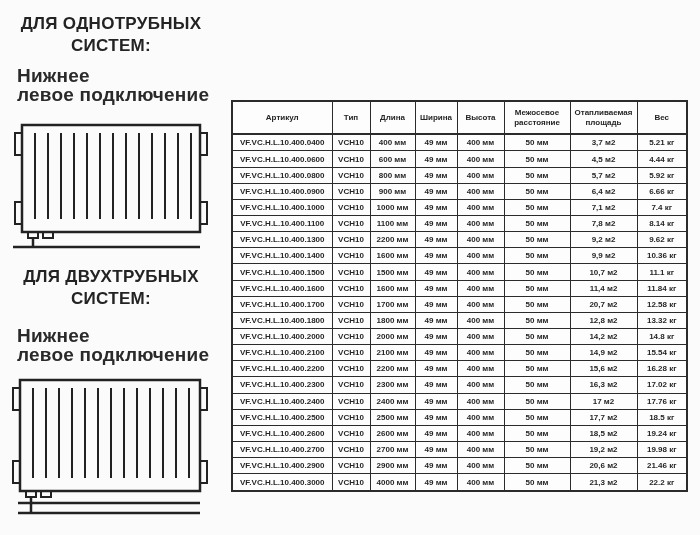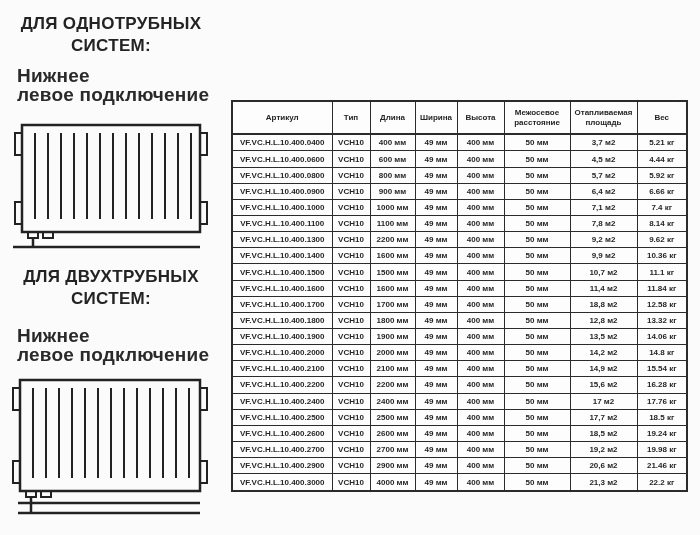--- a/index.html
+++ b/index.html
@@ -271,44 +271,34 @@
           <td>11,4 м2</td>
           <td>11.84 кг</td>
         </tr>
         <tr>
           <td>VF.VC.H.L.10.400.1700</td>
           <td>VCH10</td>
           <td>1700 мм</td>
           <td>49 мм</td>
           <td>400 мм</td>
           <td>50 мм</td>
-          <td>18,8 м2</td>
+          <td>20,7 м2</td>
           <td>12.58 кг</td>
         </tr>
         <tr>
           <td>VF.VC.H.L.10.400.1800</td>
           <td>VCH10</td>
           <td>1800 мм</td>
           <td>49 мм</td>
           <td>400 мм</td>
           <td>50 мм</td>
           <td>12,8 м2</td>
           <td>13.32 кг</td>
         </tr>
         <tr>
-          <td>VF.VC.H.L.10.400.1900</td>
-          <td>VCH10</td>
-          <td>1900 мм</td>
-          <td>49 мм</td>
-          <td>400 мм</td>
-          <td>50 мм</td>
-          <td>13,5 м2</td>
-          <td>14.06 кг</td>
-        </tr>
-        <tr>
           <td>VF.VC.H.L.10.400.2000</td>
           <td>VCH10</td>
           <td>2000 мм</td>
           <td>49 мм</td>
           <td>400 мм</td>
           <td>50 мм</td>
           <td>14,2 м2</td>
           <td>14.8 кг</td>
         </tr>
         <tr>
@@ -325,20 +315,30 @@
           <td>VF.VC.H.L.10.400.2200</td>
           <td>VCH10</td>
           <td>2200 мм</td>
           <td>49 мм</td>
           <td>400 мм</td>
           <td>50 мм</td>
           <td>15,6 м2</td>
           <td>16.28 кг</td>
         </tr>
         <tr>
+          <td>VF.VC.H.L.10.400.2300</td>
+          <td>VCH10</td>
+          <td>2300 мм</td>
+          <td>49 мм</td>
+          <td>400 мм</td>
+          <td>50 мм</td>
+          <td>16,3 м2</td>
+          <td>17.02 кг</td>
+        </tr>
+        <tr>
           <td>VF.VC.H.L.10.400.2400</td>
           <td>VCH10</td>
           <td>2400 мм</td>
           <td>49 мм</td>
           <td>400 мм</td>
           <td>50 мм</td>
           <td>17 м2</td>
           <td>17.76 кг</td>
         </tr>
         <tr>

